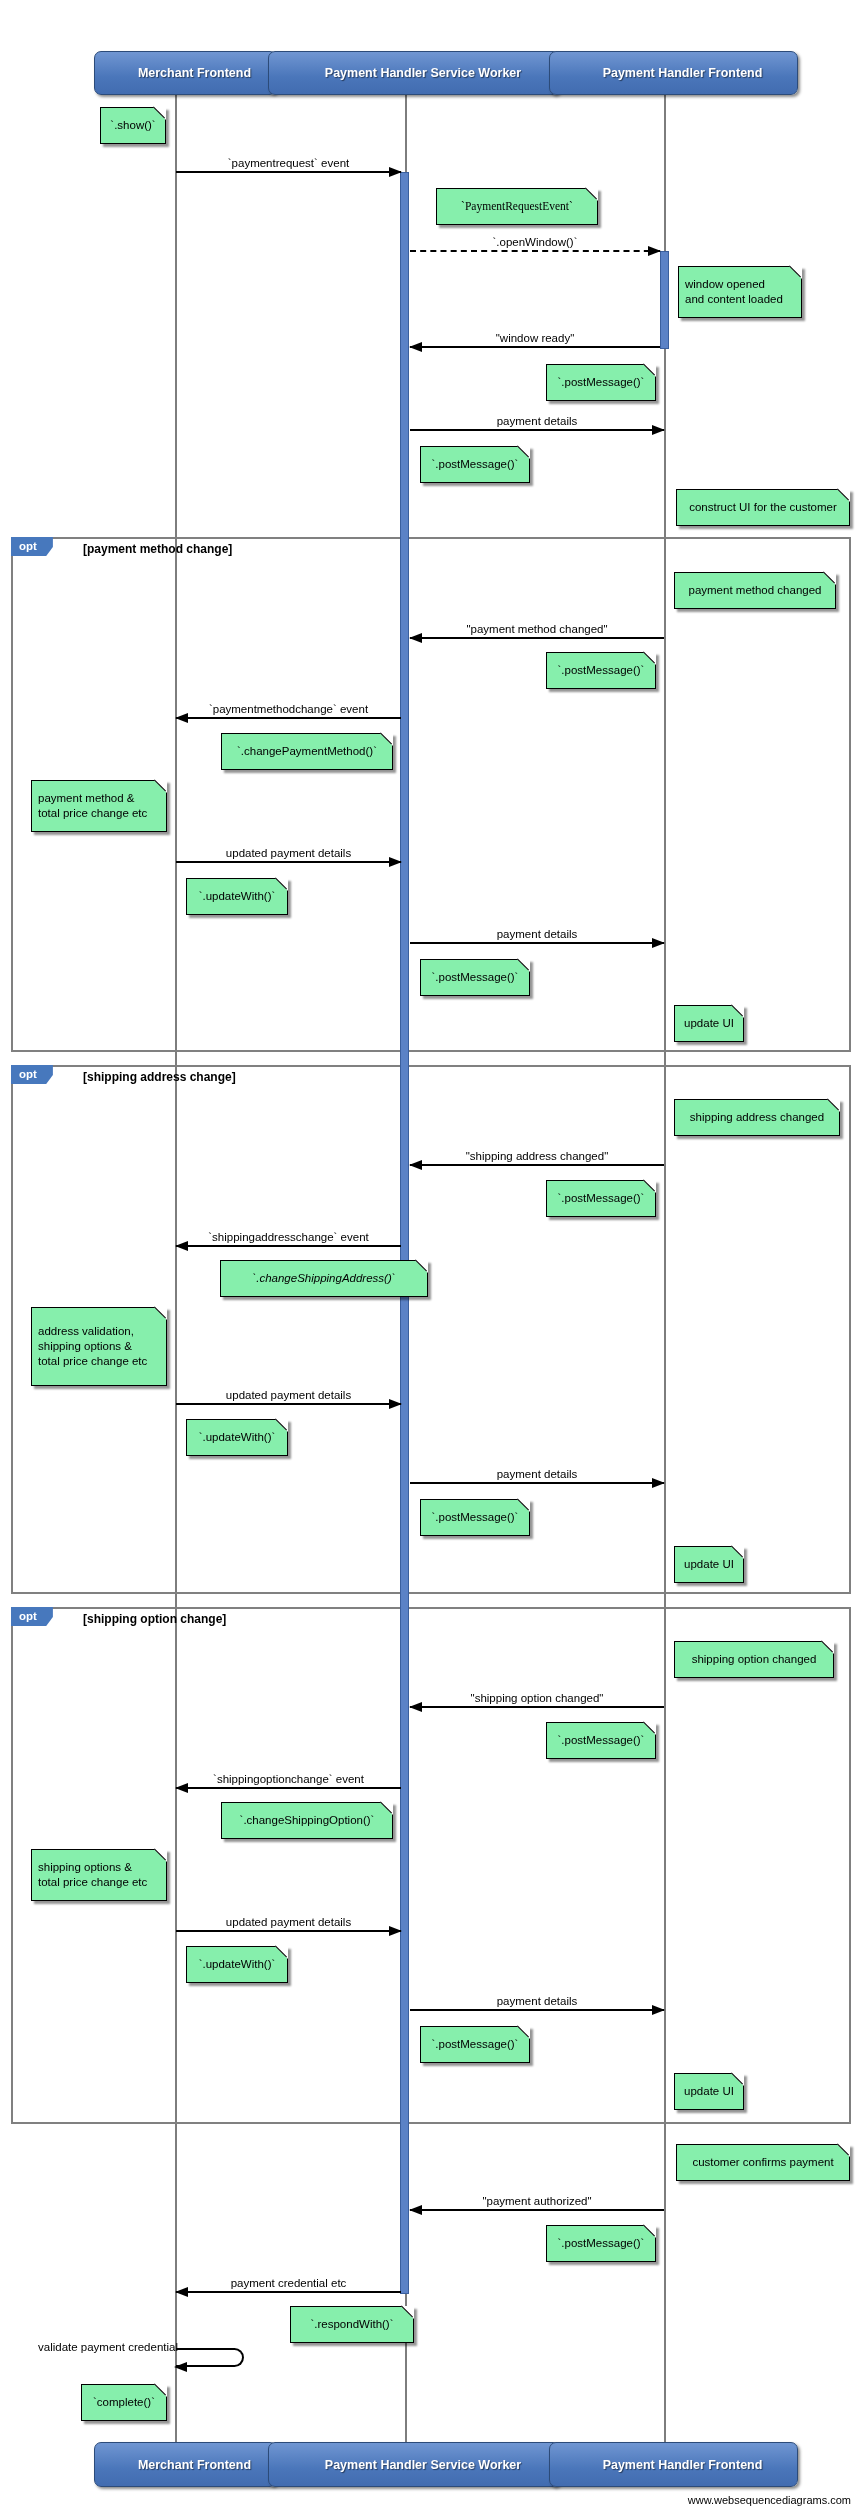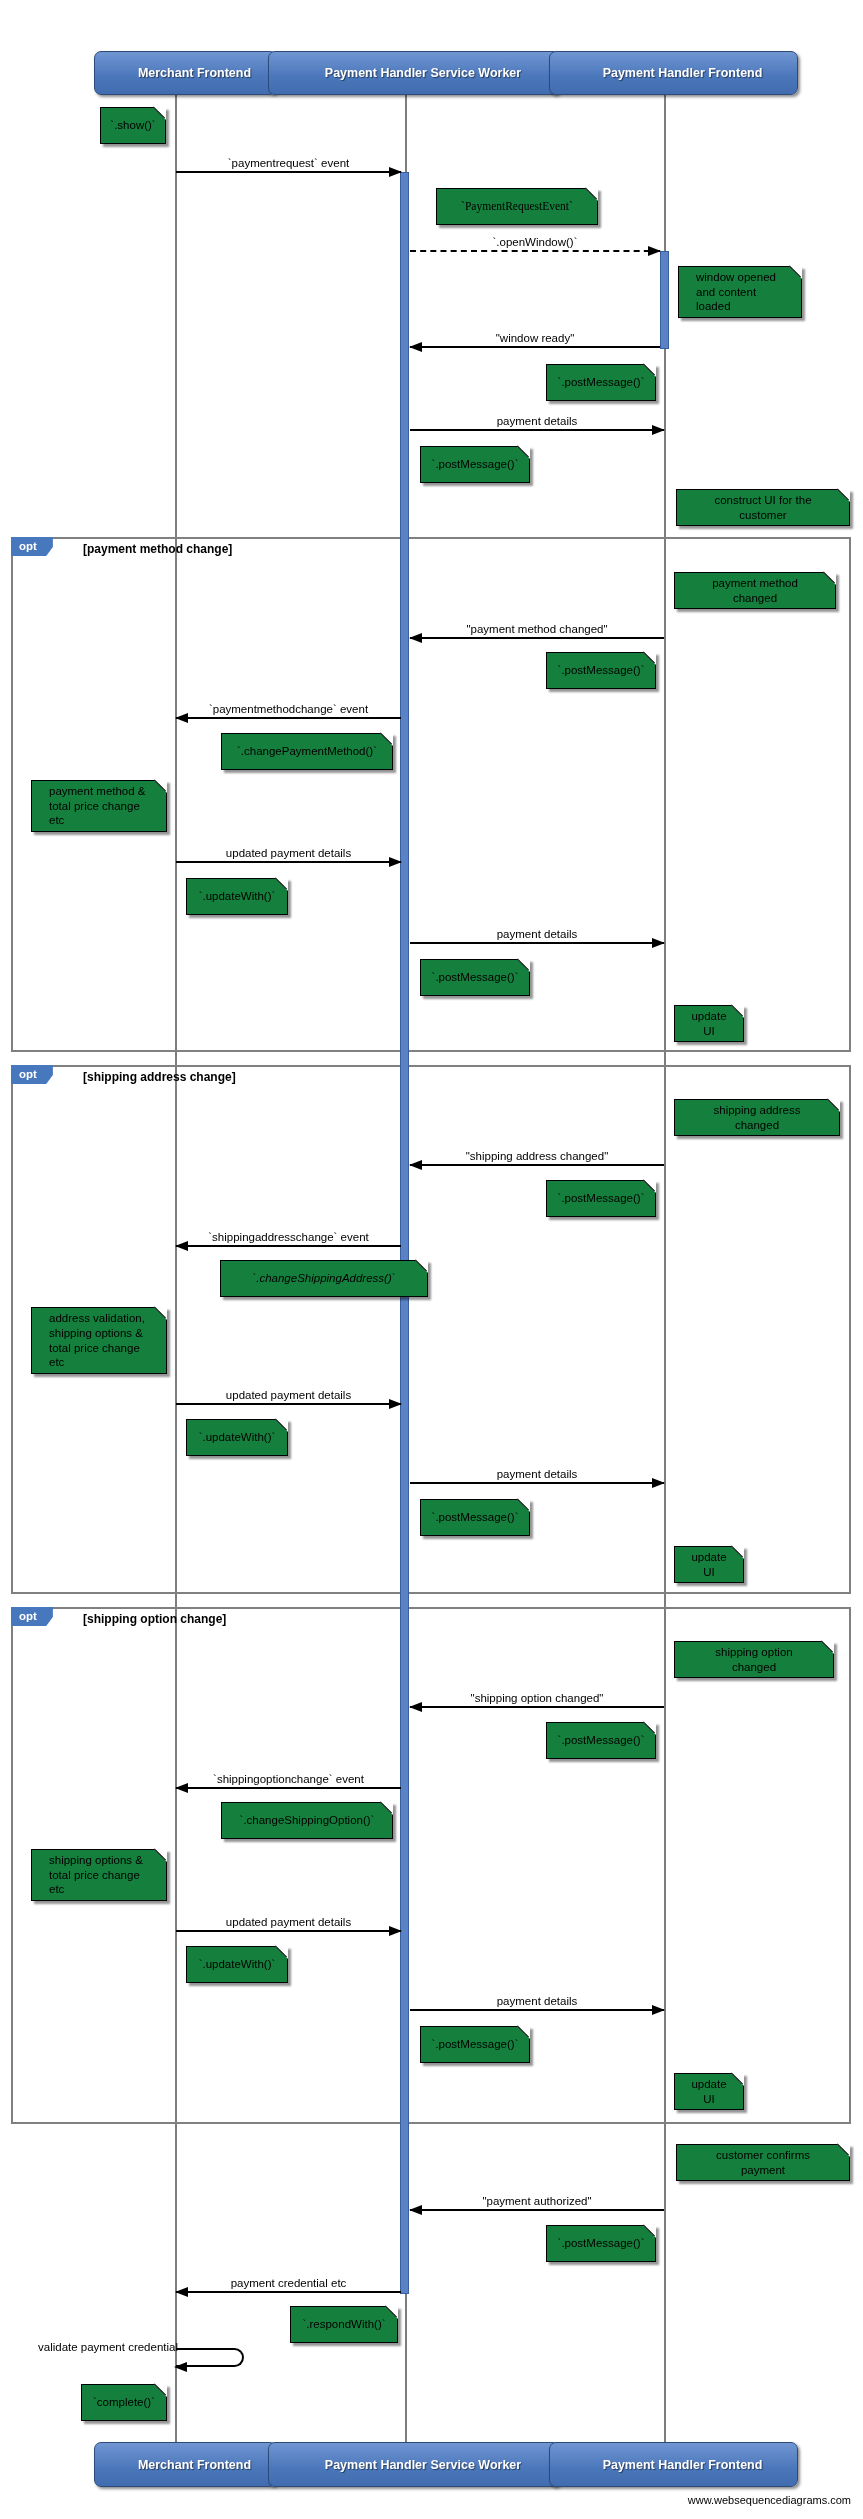--- a/index.html
+++ b/index.html
@@ -35,25 +35,25 @@
   .mhead.r{right:-1px;border-left:13px solid #000;}
   .mhead.l{left:-1px;border-right:13px solid #000;}
 
   .selfloop{position:absolute;border:2px solid #000;border-left:none;
          border-radius:0 10px 10px 0;box-sizing:border-box;}
   .selfhead{position:absolute;width:0;height:0;left:-2px;bottom:-7px;
          border-top:5px solid transparent;border-bottom:5px solid transparent;
          border-right:13px solid #000;}
   .selflbl{position:absolute;font-size:11.5px;text-align:right;white-space:nowrap;}
 
-  .note{position:absolute;background:#15803d;border:1px solid #000;
+  .note{position:absolute;background:#86efac;border:1px solid #000;
         box-shadow:3px 3px 2px rgba(0,0,0,.42);
         display:flex;align-items:center;justify-content:center;
         font-size:11.5px;line-height:1.3;white-space:pre-line;text-align:center;
-        padding:2px 17px;box-sizing:border-box;}
+        padding:2px 6px;box-sizing:border-box;}
   .note.ta-l{text-align:left;justify-content:flex-start;}
   .note::before{content:"";position:absolute;top:-1px;right:-1px;width:0;height:0;
         border-top:13px solid #fff;border-left:13px solid transparent;}
   .note::after{content:"";position:absolute;top:4px;right:-2px;width:16px;height:1px;
         background:#000;transform:rotate(45deg);}
 
   .footer{position:absolute;right:12px;top:2494px;font-size:11px;}
 </style>
 </head>
 <body>
@@ -190,39 +190,39 @@
   <div class="note" style="left:221px;top:733px;width:172px;height:37px;">`.changePaymentMethod()`</div>
   <div class="note ta-l" style="left:31px;top:780px;width:136px;height:52px;">payment method &amp;
 total price change etc</div>
   <div class="note" style="left:186px;top:878px;width:102px;height:37px;">`.updateWith()`</div>
   <div class="note" style="left:420px;top:959px;width:110px;height:37px;">`.postMessage()`</div>
   <div class="note" style="left:674px;top:1005px;width:70px;height:37px;">update UI</div>
 
   <div class="note" style="left:674px;top:1099px;width:166px;height:37px;">shipping address changed</div>
   <div class="note" style="left:546px;top:1180px;width:110px;height:37px;">`.postMessage()`</div>
   <div class="note" style="left:220px;top:1260px;width:208px;height:37px;font-style:italic;">`.changeShippingAddress()`</div>
-  <div class="note ta-l" style="left:31px;top:1307px;width:136px;height:67px;">address validation,
+  <div class="note ta-l" style="left:31px;top:1307px;width:136px;height:79px;">address validation,
 shipping options &amp;
 total price change etc</div>
   <div class="note" style="left:186px;top:1419px;width:102px;height:37px;">`.updateWith()`</div>
   <div class="note" style="left:420px;top:1499px;width:110px;height:37px;">`.postMessage()`</div>
   <div class="note" style="left:674px;top:1546px;width:70px;height:37px;">update UI</div>
 
   <div class="note" style="left:674px;top:1641px;width:160px;height:37px;">shipping option changed</div>
   <div class="note" style="left:546px;top:1722px;width:110px;height:37px;">`.postMessage()`</div>
   <div class="note" style="left:221px;top:1802px;width:172px;height:37px;">`.changeShippingOption()`</div>
   <div class="note ta-l" style="left:31px;top:1849px;width:136px;height:52px;">shipping options &amp;
 total price change etc</div>
   <div class="note" style="left:186px;top:1946px;width:102px;height:37px;">`.updateWith()`</div>
   <div class="note" style="left:420px;top:2026px;width:110px;height:37px;">`.postMessage()`</div>
   <div class="note" style="left:674px;top:2073px;width:70px;height:37px;">update UI</div>
 
   <div class="note" style="left:676px;top:2144px;width:174px;height:37px;">customer confirms payment</div>
   <div class="note" style="left:546px;top:2225px;width:110px;height:37px;">`.postMessage()`</div>
-  <div class="note" style="left:290px;top:2306px;width:108px;height:37px;">`.respondWith()`</div>
+  <div class="note" style="left:290px;top:2306px;width:124px;height:37px;">`.respondWith()`</div>
   <div class="note" style="left:81px;top:2384px;width:86px;height:37px;">`complete()`</div>
 
   <div class="participant" style="left:94px;top:51px;width:163px;height:42px;">Merchant Frontend</div>
   <div class="participant" style="left:268px;top:51px;width:272px;height:42px;">Payment Handler Service Worker</div>
   <div class="participant" style="left:549px;top:51px;width:229px;height:42px;">Payment Handler Frontend</div>
 
   <div class="participant" style="left:94px;top:2442px;width:163px;height:43px;">Merchant Frontend</div>
   <div class="participant" style="left:268px;top:2442px;width:272px;height:43px;">Payment Handler Service Worker</div>
   <div class="participant" style="left:549px;top:2442px;width:229px;height:43px;">Payment Handler Frontend</div>
 

